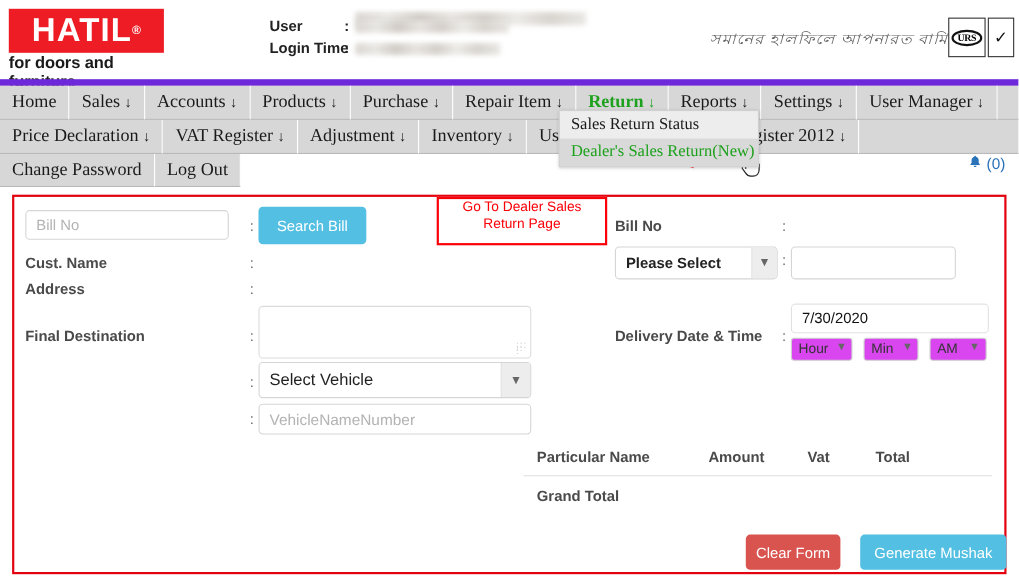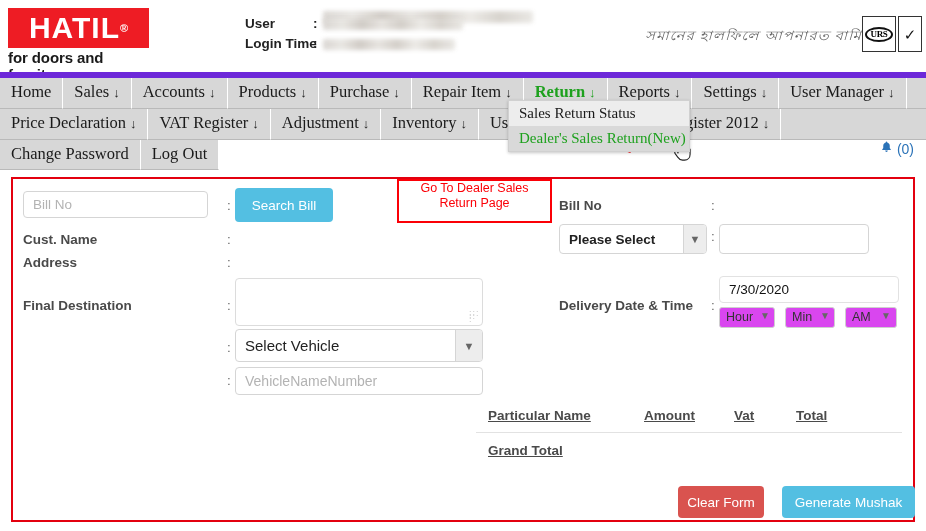--- a/index.html
+++ b/index.html
@@ -126,21 +126,21 @@
     position: absolute; pointer-events: none; color: #666; font-size: 10px;
   }
   .ta {
     position: absolute; border: 1px solid #dcdcdc; border-radius: 4px; background:#fff; resize: none;
     font-size: 13.5px; padding: 5px 8px; font-family: "Liberation Sans", sans-serif; outline:none;
   }
   .ta-grip { position:absolute; color:#c9c9c9; font-size:9px; letter-spacing:1px; line-height:3px; pointer-events:none;}
 
   
   .tbl { position: absolute; left: 474px; top: 219px; width: 418px; }
-  .tbl-row { display: flex; align-items: center; height: 35px; font-size: 13.5px; color:#4a4a4a; font-weight:bold;text-decoration:underline;}
+  .tbl-row { display: flex; align-items: center; height: 35px; font-size: 13.5px; color:#4a4a4a; font-weight:bold;}
   .tbl-row.hdr { border-bottom: 1px solid #e2e2e2; }
   .c-name { width: 168px; padding-left: 12px; }
   .c-amt { width: 90px; }
   .c-vat { width: 62px; }
   .c-tot { width: 70px; }
 
   
   .anno-box {
     position: absolute; left: 397px; top: 179px; width: 155px; height: 44px;
     border: 2px solid #fb0007; background: #ffffff; z-index: 30;

